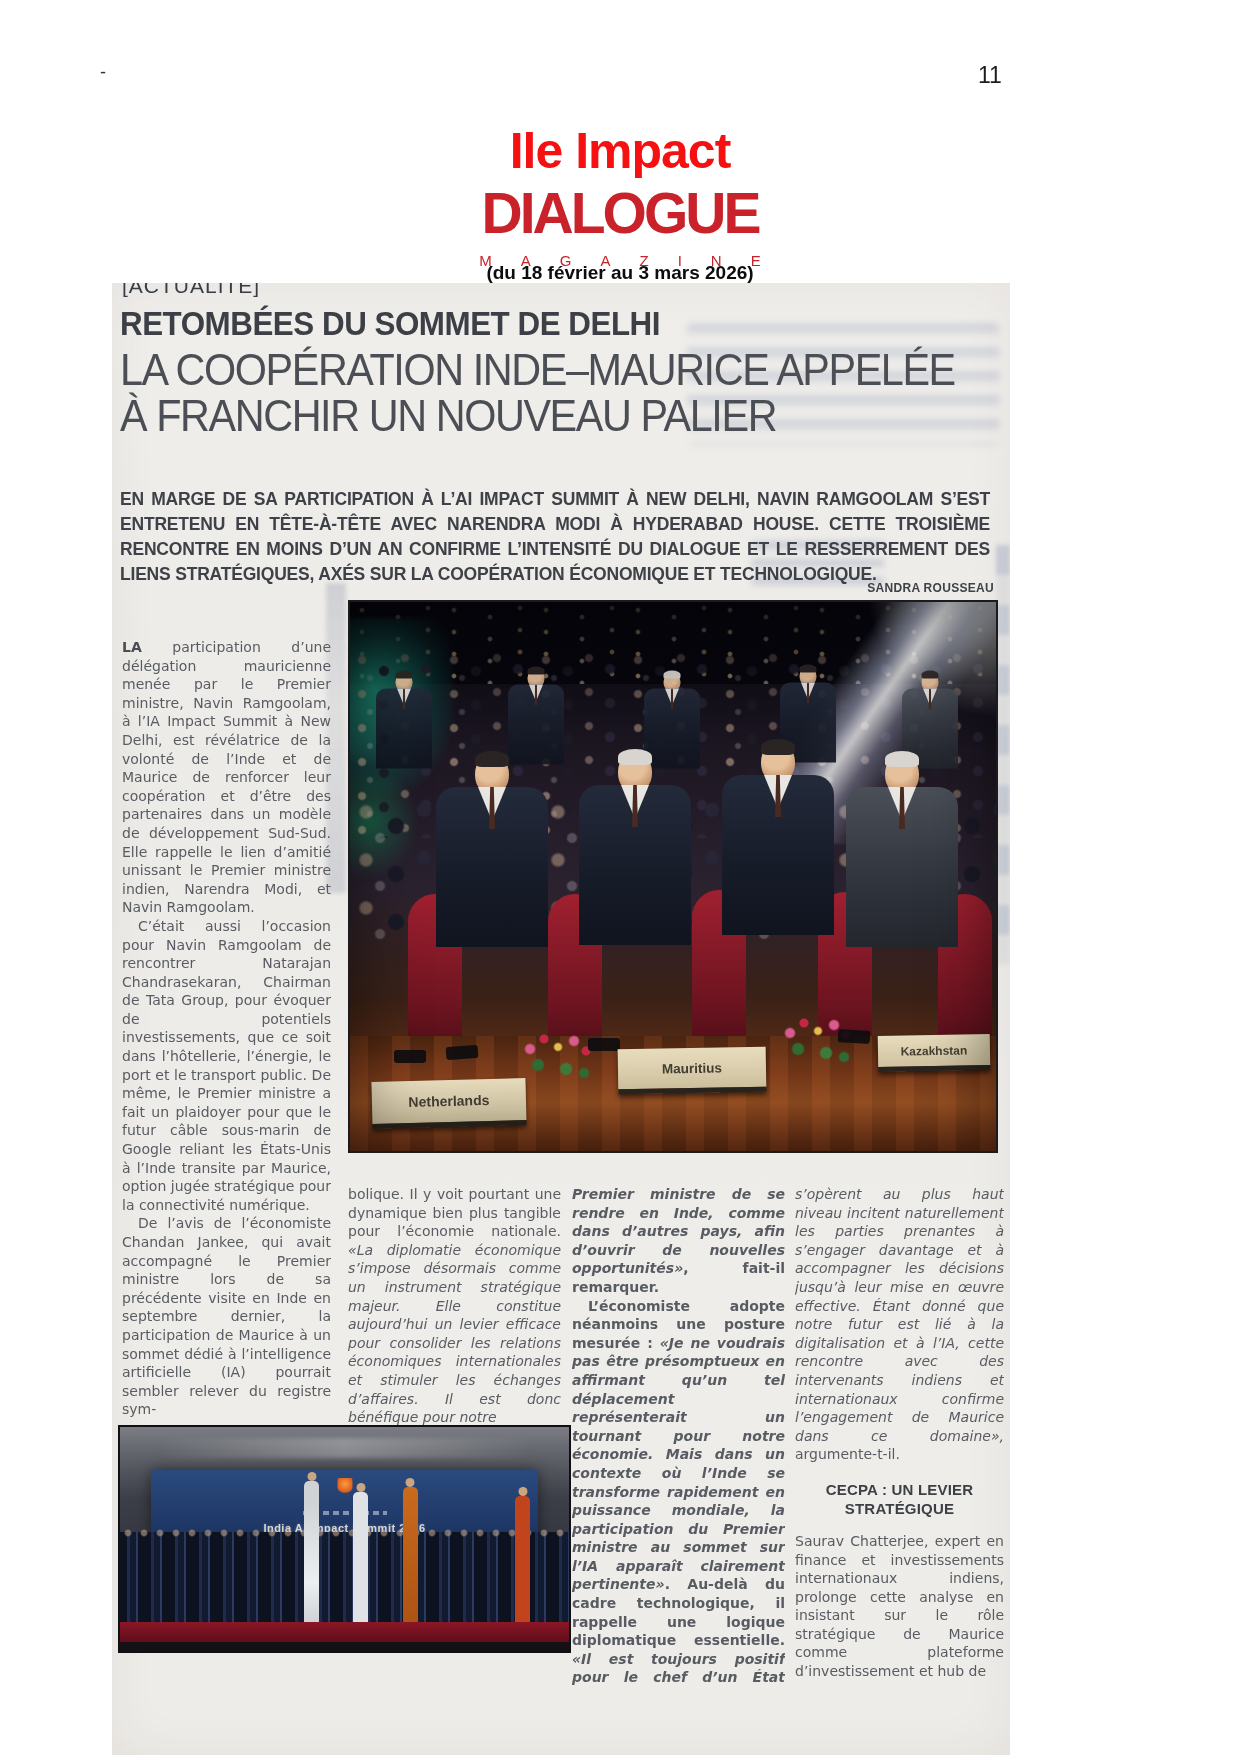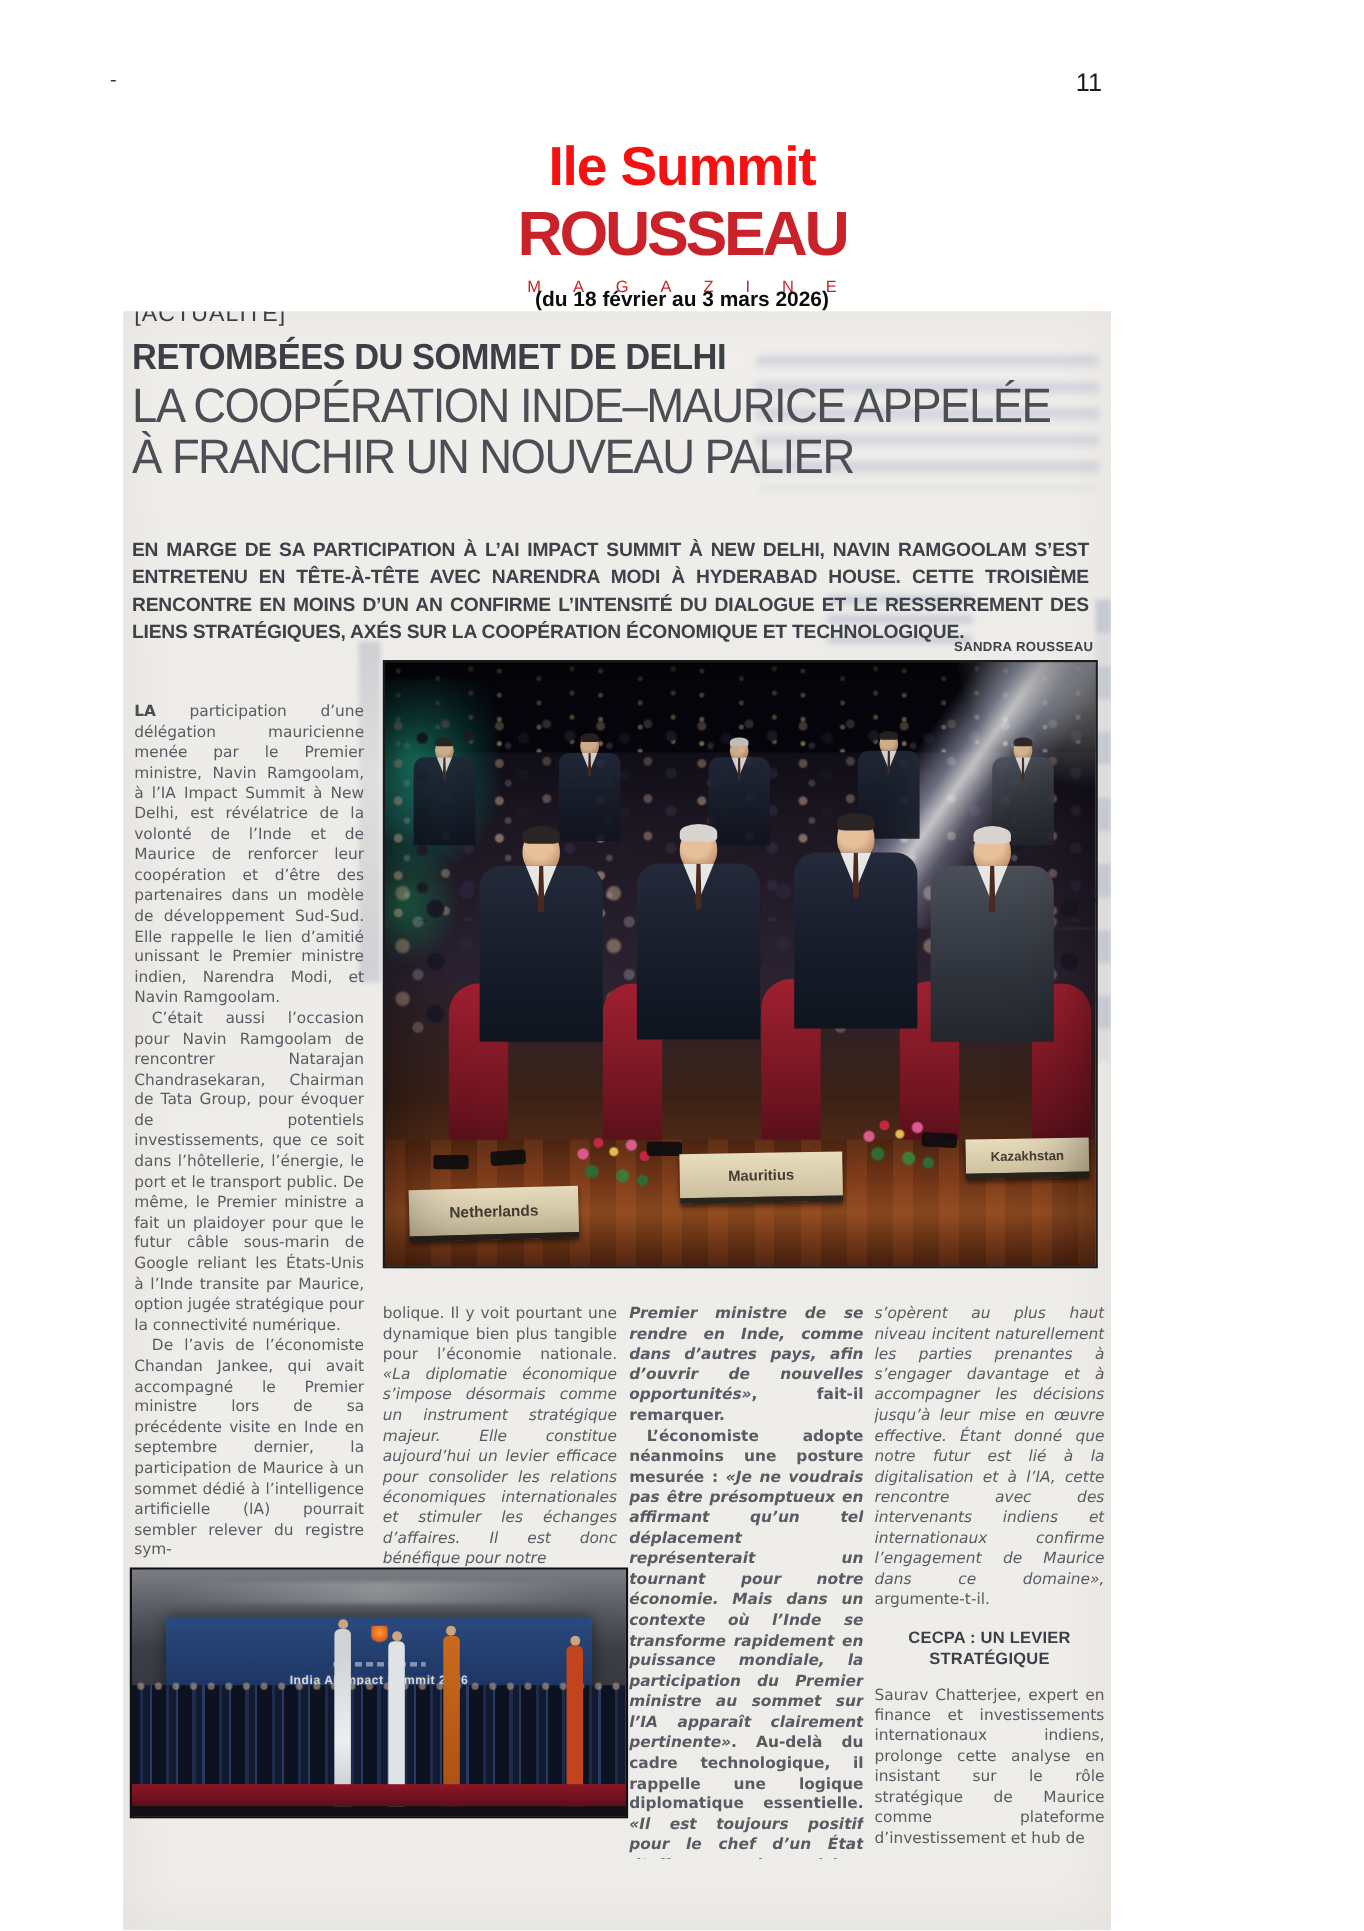--- a/index.html
+++ b/index.html
@@ -172,24 +172,24 @@
   .p2-floor{position:absolute;left:0;right:0;bottom:0;height:4%;background:#141016;}
 </style>
 </head>
 <body>
 
 <div class="page">
 
   <div class="corner-dash">-</div>
   <div class="page-num">11</div>
 
-  <div class="region-title">Ile Summit</div>
+  <div class="region-title">Ile Impact</div>
 
   <div class="logo-wrap">
-    <span class="logo-main">ROUSSEAU</span>
+    <span class="logo-main">DIALOGUE</span>
     <span class="logo-sub">MAGAZINE</span>
   </div>
 
   <div class="date-range">(du 18 février au 3 mars 2026)</div>
 
   <div class="scan">
 
     <div class="ghost1"></div>
     <div class="ghost2"></div>
     <div class="ghost-left"></div>

